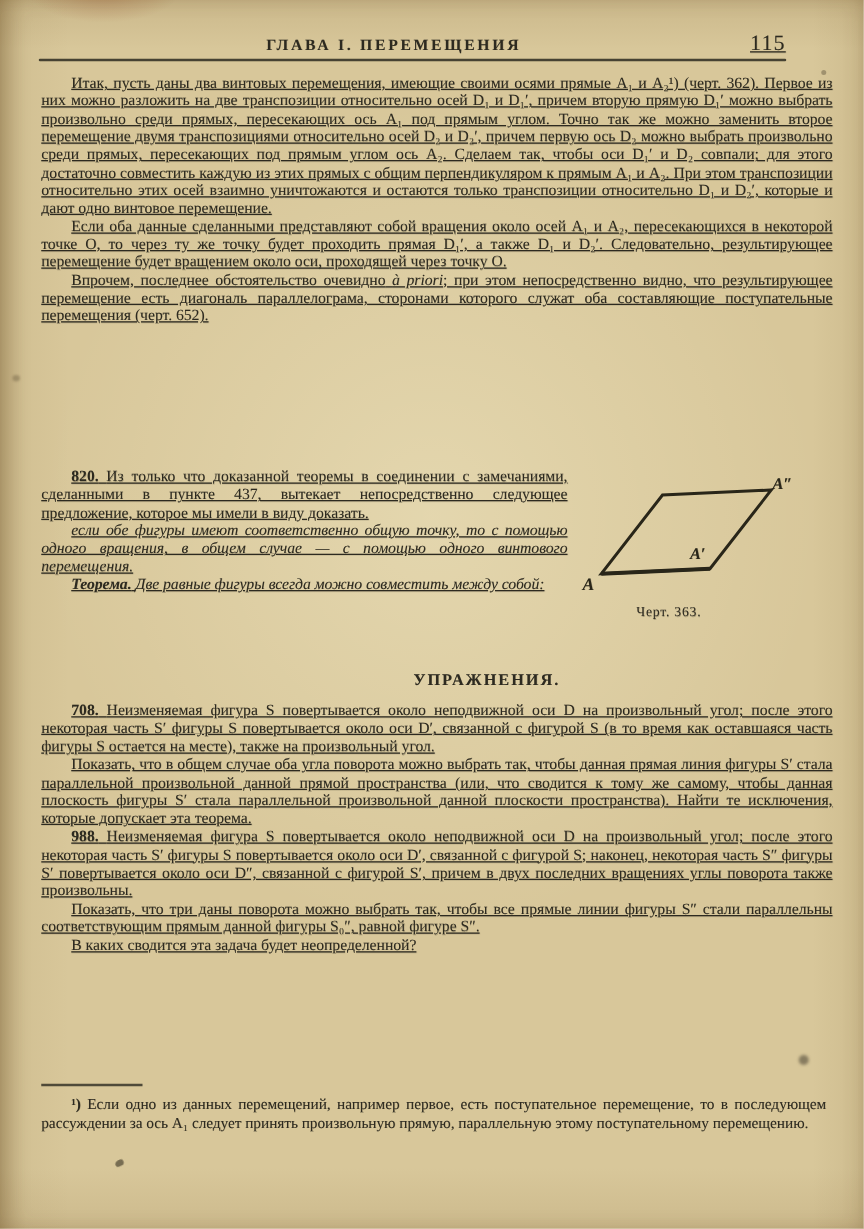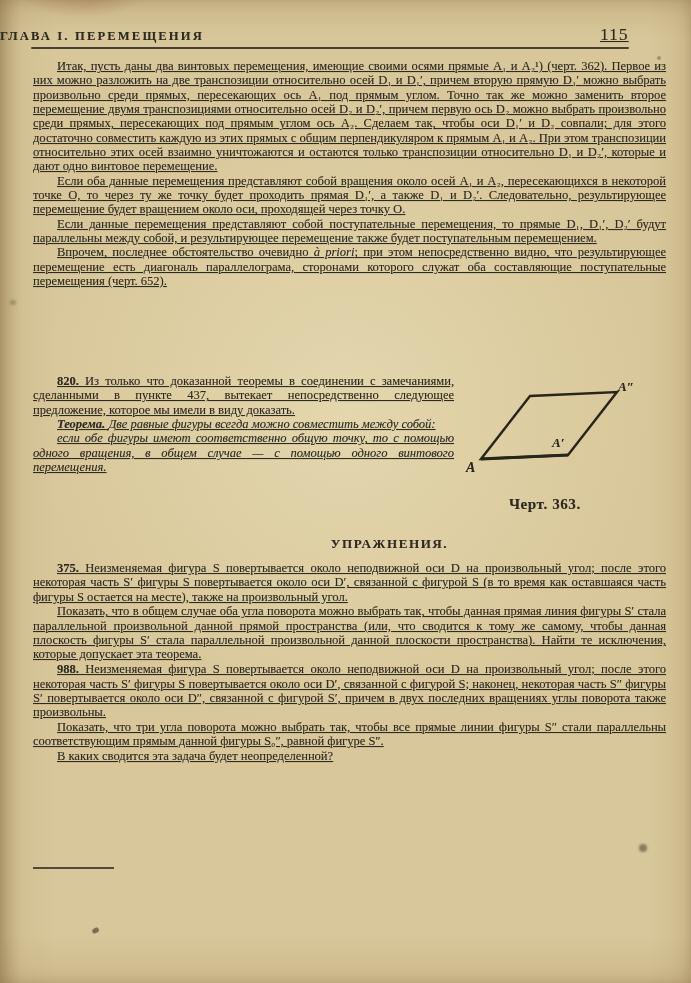--- a/index.html
+++ b/index.html
@@ -13,21 +13,21 @@
       radial-gradient(ellipse 60% 45% at 50% 42%, rgba(255,250,220,0.30), rgba(255,250,220,0) 75%),
       linear-gradient(90deg, rgba(116,88,40,0.22) 0%, rgba(116,88,40,0.05) 3%, rgba(116,88,40,0) 8%, rgba(116,88,40,0) 94%, rgba(116,88,40,0.10) 100%),
       linear-gradient(180deg, rgba(120,90,44,0.14) 0%, rgba(120,90,44,0) 4%, rgba(120,90,44,0) 95%, rgba(120,90,44,0.12) 100%),
       #d8c79a;
     box-shadow:inset 10px 0 22px -10px rgba(92,62,22,0.45), inset -8px 0 18px -10px rgba(92,62,22,0.30);
   }
   .txt{ text-shadow:0.3px 0.3px 0 rgba(43,39,27,0.30); }
 
   
   .hdr-title{
-    position:absolute;top:29px;left:0;width:630px;text-align:left;
+    position:absolute;top:29px;left:0;width:630px;text-align:center;
     font-size:12.5px;font-weight:700;letter-spacing:2.2px;
   }
   .hdr-page{
     position:absolute;top:24px;left:600px;width:60px;
     font-size:17.5px;letter-spacing:1px;text-decoration:underline;
   }
   .hdr-rule{
     position:absolute;top:47px;left:31px;width:598px;height:2.4px;
     background:#2d2a20;opacity:.85;border-radius:1px;
   }
@@ -43,23 +43,22 @@
   }
   .num{font-weight:700;}
   .lead{font-weight:700;font-style:italic;}
   .it{font-style:italic;}
   .latin{font-style:italic;}
 
   
   .figure{position:absolute;left:428px;top:6px;width:206px;height:126px;}
   .figure svg{display:block;}
   .fig-caption{
-    position:absolute;left:48px;top:116px;font-size:15px;letter-spacing:0.6px;
+    position:absolute;left:48px;top:104px;font-size:11px;letter-spacing:0.6px;
     text-indent:0;
-    font-weight:bold;
   }
 
   
   .ex-heading{
     position:absolute;left:0;top:536px;width:691px;text-align:center;
     font-size:13px;font-weight:700;letter-spacing:1.6px;padding-left:44px;
   }
   .blockC p{margin-bottom:0.4px;}
 
   
@@ -86,58 +85,59 @@
 <body>
 
 <div class="page txt">
 
   <div class="hdr-title">ГЛАВА I. ПЕРЕМЕЩЕНИЯ</div>
   <div class="hdr-page">115</div>
   <div class="hdr-rule"></div>
 
   <div class="blockA">
     <p><span>Итак, пусть даны два винтовых перемещения, имеющие своими осями прямые A₁ и A₂¹) (черт. 362). Первое из них можно разложить на две транспозиции относительно осей D₁ и D₁′, причем вторую прямую D₁′ можно выбрать произвольно среди прямых, пересекающих ось A₁ под прямым углом. Точно так же можно заменить второе перемещение двумя транспозициями относительно осей D₂ и D₂′, причем первую ось D₂ можно выбрать произвольно среди прямых, пересекающих под прямым углом ось A₂. Сделаем так, чтобы оси D₁′ и D₂ совпали; для этого достаточно совместить каждую из этих прямых с общим перпендикуляром к прямым A₁ и A₂. При этом транспозиции относительно этих осей взаимно уничтожаются и остаются только транспозиции относительно D₁ и D₂′, которые и дают одно винтовое перемещение.</span></p>
-    <p><span>Если оба данные перемещения представляют собой вращения около осей A₁ и A₂, пересекающихся в некоторой точке O, то через ту же точку будет проходить прямая D₁′, а также D₁ и D₂′. Следовательно, результирующее перемещение будет вращением около оси, проходящей через точку O.</span></p>
-    <p><span>Если данные перемещения представляют собой поступательные перемещения, то прямые D₁, D₁′, D₂′ будут параллельны между собой, и результирующее перемещение также будет поступательным перемещением.</span></p>
+    <p><span>Если оба данные сделанными представляют собой вращения около осей A₁ и A₂, пересекающихся в некоторой точке O, то через ту же точку будет проходить прямая D₁′, а также D₁ и D₂′. Следовательно, результирующее перемещение будет вращением около оси, проходящей через точку O.</span></p>
     <p><span>Впрочем, последнее обстоятельство очевидно</span>
       <span class="latin">à priori</span><span>; при этом непосредственно видно, что результирующее перемещение есть диагональ параллелограма, сторонами которого служат оба составляющие поступательные перемещения (черт. 652).</span></p>
   </div>
 
   <div class="blockB">
     <div class="narrow">
       <p><span class="num">820.</span>
         <span>Из только что доказанной теоремы в соединении с замечаниями, сделанными в пункте 437, вытекает непосредственно следующее предложение, которое мы имели в виду доказать.</span></p>
+      <p class="it"><span>если обе фигуры имеют соответственно общую точку, то с помощью одного вращения, в общем случае — с помощью одного винтового перемещения.</span></p>
       <p class="it"><span class="lead">Теорема.</span>
         <span>Две равные фигуры всегда можно совместить между собой:</span></p>
-      <p class="it"><span>если обе фигуры имеют соответственно общую точку, то с помощью одного вращения, в общем случае — с помощью одного винтового перемещения.</span></p>
     </div>
 
     <div class="figure">
       <svg width="206" height="126" viewBox="0 0 206 126">
         <polygon points="20,79 107,75 156,12 69,16" fill="none" stroke="#292619" stroke-width="2.4"></polygon>
         <line x1="20" y1="79" x2="107" y2="75" stroke="#292619" stroke-width="3.2"></line>
         <text x="5" y="92" font-family="Liberation Serif, DejaVu Serif, serif" font-size="14" font-style="italic" font-weight="700" fill="#292619">A</text>
         <text x="91" y="67" font-family="Liberation Serif, DejaVu Serif, serif" font-size="13" font-style="italic" font-weight="700" fill="#292619">A′</text>
         <text x="157" y="11" font-family="Liberation Serif, DejaVu Serif, serif" font-size="13" font-style="italic" font-weight="700" fill="#292619">A″</text>
       </svg>
       <div class="fig-caption">Черт. 363.</div>
     </div>
   </div>
 
   <div class="ex-heading">УПРАЖНЕНИЯ.</div>
 
   <div class="blockC">
-    <p><span class="num">375.</span>
+    <p><span class="num">708.</span>
       <span>Неизменяемая фигура S повертывается около неподвижной оси D на произвольный угол; после этого некоторая часть S′ фигуры S повертывается около оси D′, связанной с фигурой S (в то время как оставшаяся часть фигуры S остается на месте), также на произвольный угол.</span></p>
     <p><span>Показать, что в общем случае оба угла поворота можно выбрать так, чтобы данная прямая линия фигуры S′ стала параллельной произвольной данной прямой пространства (или, что сводится к тому же самому, чтобы данная плоскость фигуры S′ стала параллельной произвольной данной плоскости пространства). Найти те исключения, которые допускает эта теорема.</span></p>
     <p><span class="num">988.</span>
       <span>Неизменяемая фигура S повертывается около неподвижной оси D на произвольный угол; после этого некоторая часть S′ фигуры S повертывается около оси D′, связанной с фигурой S; наконец, некоторая часть S″ фигуры S′ повертывается около оси D″, связанной с фигурой S′, причем в двух последних вращениях углы поворота также произвольны.</span></p>
-    <p><span>Показать, что три угла поворота можно выбрать так, чтобы все прямые линии фигуры S″ стали параллельны соответствующим прямым данной фигуры S₀″, равной фигуре S″.</span></p>
+    <p><span>Показать, что три даны поворота можно выбрать так, чтобы все прямые линии фигуры S″ стали параллельны соответствующим прямым данной фигуры S₀″, равной фигуре S″.</span></p>
     <p><span>В каких сводится эта задача будет неопределенной?</span></p>
   </div>
 
   <div class="fn-rule"></div>
+  <div class="footnote"><span class="num">¹)</span>
+    <span>Если одно из данных перемещений, например первое, есть поступательное перемещение, то в последующем рассуждении за ось A₁ следует принять произвольную прямую, параллельную этому поступательному перемещению.</span></div>
 
   <div class="stain-1"></div>
   <div class="stain-2"></div>
   <div class="stain-3"></div>
   <div class="stain-4"></div>
 </div>
 
 </body></html>

